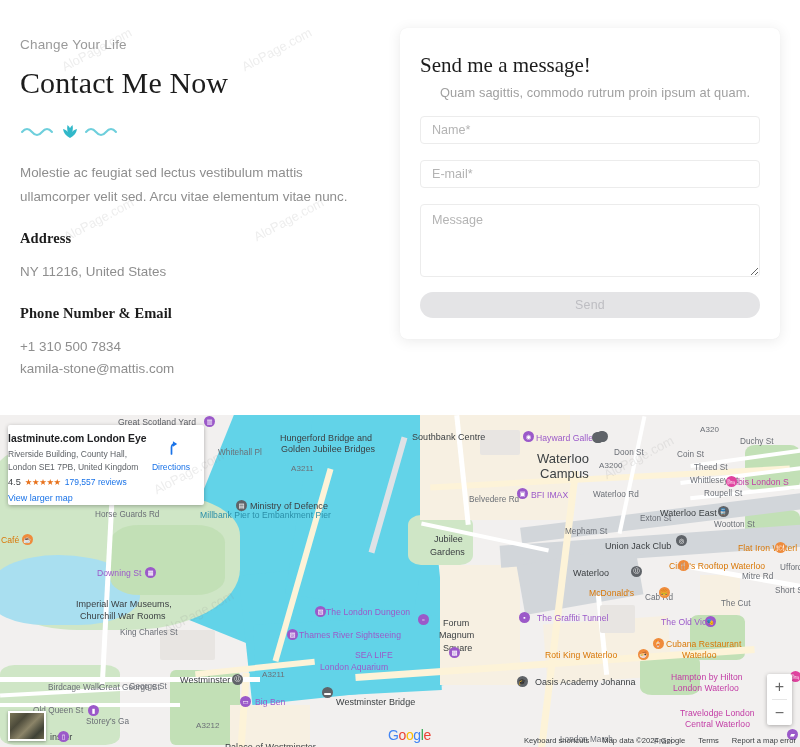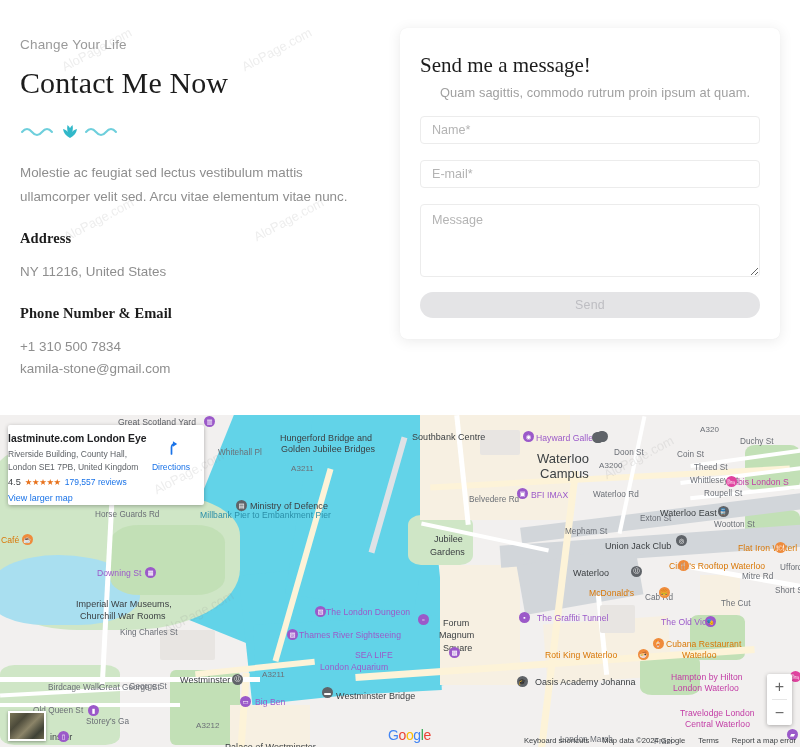--- a/index.html
+++ b/index.html
@@ -213,21 +213,21 @@
       </svg>
     </div>
 
     <p class="body-text">Molestie ac feugiat sed lectus vestibulum mattis ullamcorper velit sed. Arcu vitae elementum vitae nunc.</p>
 
     <h3 class="sub-head">Address</h3>
     <div class="sub-line second">NY 11216, United States</div>
 
     <h3 class="sub-head">Phone Number &amp; Email</h3>
     <div class="sub-line">+1 310 500 7834</div>
-    <div class="sub-line second">kamila-stone@gmail.com</div>
+    <div class="sub-line second">kamila-stone@mattis.com</div>
   </div>
 
   <div class="wm" style="left:58px;  top:42px;">AloPage.com</div>
   <div class="wm" style="left:238px; top:42px;">AloPage.com</div>
   <div class="wm" style="left:60px;  top:212px;">AloPage.com</div>
   <div class="wm" style="left:250px; top:212px;">AloPage.com</div>
   <div class="wm" style="left:440px; top:42px;">AloPage.com</div>
   <div class="wm" style="left:630px; top:42px;">AloPage.com</div>
   <div class="wm" style="left:440px; top:212px;">AloPage.com</div>
   <div class="wm" style="left:630px; top:212px;">AloPage.com</div>
@@ -351,21 +351,21 @@
       <div class="lbl st" style="left: 654px; top: 322px;">Frazi</div>
       <div class="lbl st" style="left: 560px; top: 320px;">London Marsh</div>
       <div class="lbl poi" style="left: 537px; top: 198px;">The Graffiti Tunnel</div>
       <div class="lbl blk" style="left: 443px; top: 203px;">Forum</div>
       <div class="lbl blk" style="left: 439px; top: 215px;">Magnum</div>
       <div class="lbl blk" style="left: 443px; top: 228px;">Square</div>
       <div class="lbl poi" style="left: 326px; top: 192px;">The London Dungeon</div>
       <div class="lbl poi" style="left: 299px; top: 215px;">Thames River Sightseeing</div>
       <div class="lbl poi" style="left: 355px; top: 235px;">SEA LIFE</div>
       <div class="lbl poi" style="left: 320px; top: 247px;">London Aquarium</div>
-      <div class="lbl blk" style="left: 336px; top: 276px; text-align: center;">Westminster Bridge</div>
+      <div class="lbl blk" style="left: 336px; top: 282px; text-align: center;">Westminster Bridge</div>
       <div class="lbl shield" style="left: 262px; top: 255px;">A3211</div>
       <div class="lbl blk" style="left: 180px; top: 260px;">Westminster</div>
       <div class="lbl poi" style="left: 207px; top: 282px; padding-left: 48px;">Big Ben</div>
       <div class="lbl st" style="left: 99px; top: 268px;">Great George St</div>
       <div class="lbl st" style="left: 12px; top: 268px; margin-left: 36px;">Birdcage Walk</div>
       <div class="lbl st" style="left: 33px; top: 291px;">Old Queen St</div>
       <div class="lbl st" style="left: 86px; top: 302px;">Storey's Ga</div>
       <div class="lbl blk" style="left: 50px; top: 317px;">inster</div>
       <div class="lbl shield" style="left: 196px; top: 306px;">A3212</div>
       <div class="lbl blk" style="left: 225px; top: 327px;">Palace of Westminster</div>

